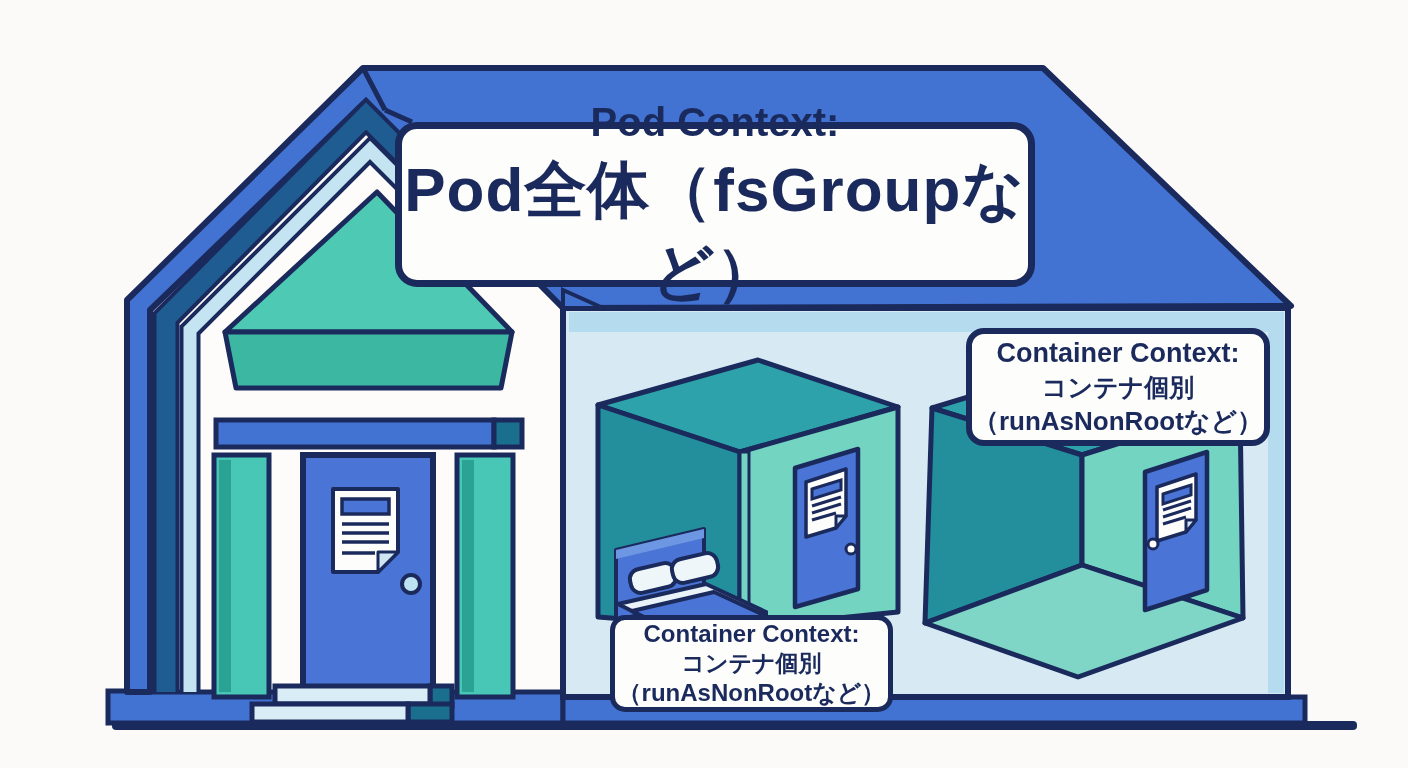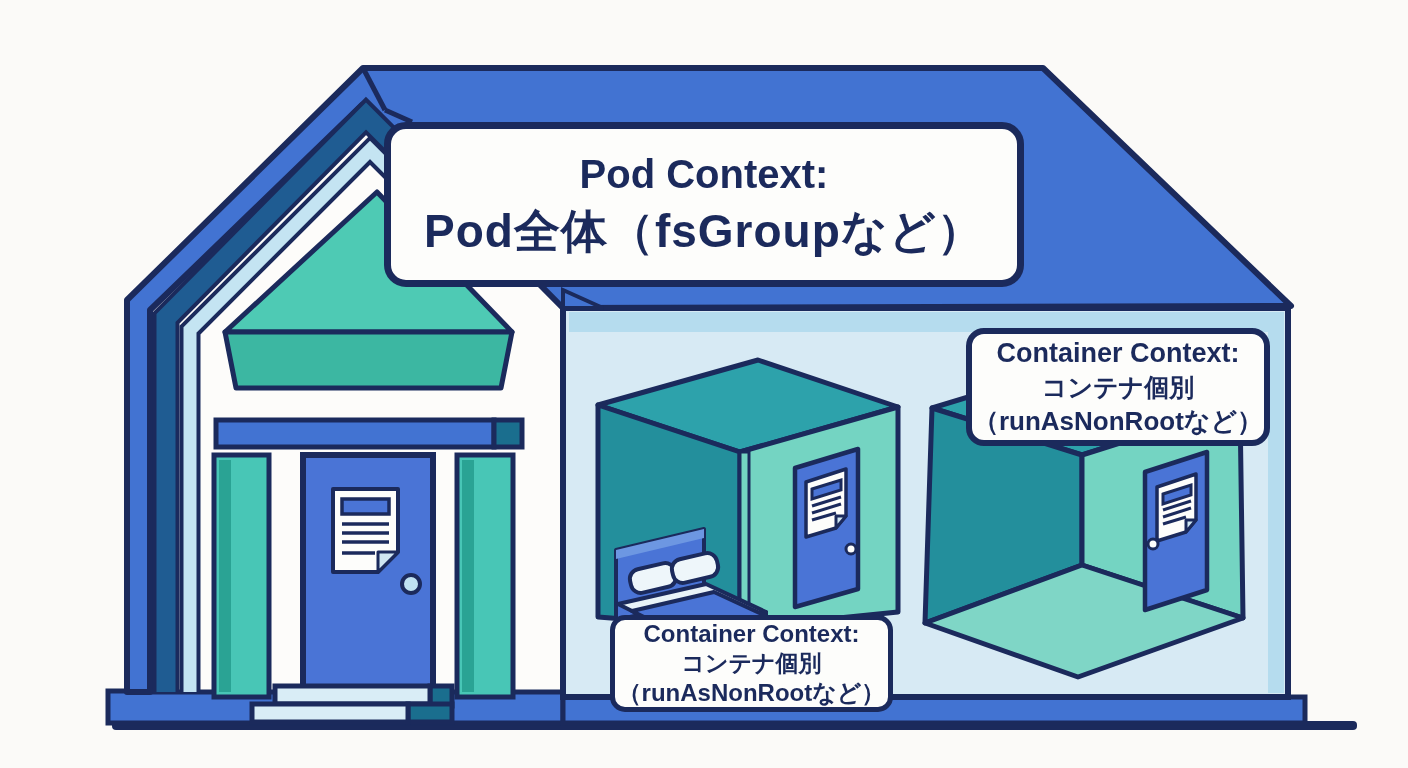--- a/index.html
+++ b/index.html
@@ -12,23 +12,23 @@
     --c-step_light:#d9edf6; --c-accent_dark_teal:#1a6e8e; --c-bed_front:#3a67c6;
     --c-pillow:#eef6fa; --c-paper_fold:#cfe6f2; --c-label_bg:#fdfdfb; --c-label_text:#1b2a5c;
   }
   html,body{margin:0;padding:0;background:var(--c-background);}
   .stage{position:relative;width:1408px;height:768px;overflow:hidden;
     background:var(--c-background);font-family:"Liberation Sans","DejaVu Sans",sans-serif;}
   .stage svg{position:absolute;left:0;top:0;}
   .label-box{position:absolute;box-sizing:border-box;background:var(--c-label_bg);
     border:6px solid var(--c-navy);color:var(--c-label_text);text-align:center;
     display:flex;flex-direction:column;justify-content:center;font-weight:bold;line-height:1.32;}
-  .title-box{left:384px;top:122px;width:640px;height:165px;border-radius:22px;border-width:7px;}
+  .title-box{left:395px;top:122px;width:640px;height:165px;border-radius:22px;border-width:7px;}
   .title-box .l1{font-size:40px;}
-  .title-box .l2{font-size:46px;letter-spacing:1px;}
+  .title-box .l2{font-size:62px;letter-spacing:1px;}
   .right-box{left:966px;top:328px;width:304px;height:118px;border-radius:18px;}
   .right-box .l1{font-size:27px;}
   .right-box .l2{font-size:25px;}
   .right-box .l3{font-size:26px;}
   .bottom-box{left:610px;top:615px;width:283px;height:97px;border-radius:15px;border-width:5px;line-height:1.25;}
   .bottom-box .l1{font-size:24px;}
   .bottom-box .l2{font-size:23px;}
   .bottom-box .l3{font-size:24px;}
 </style>
 </head>

